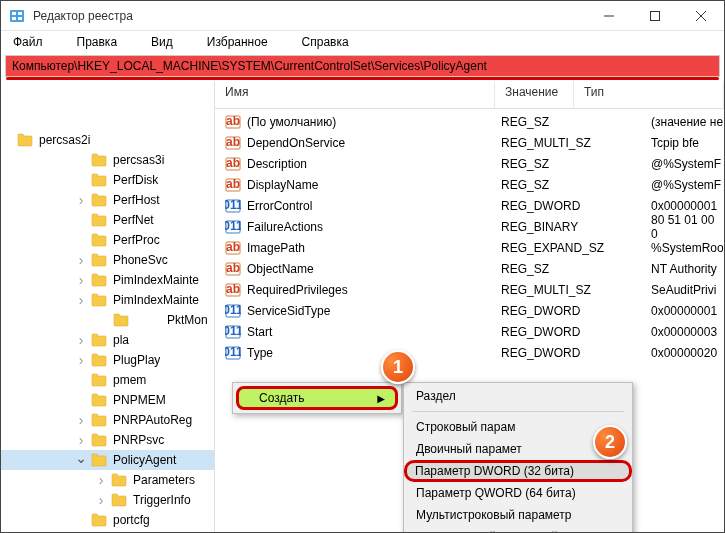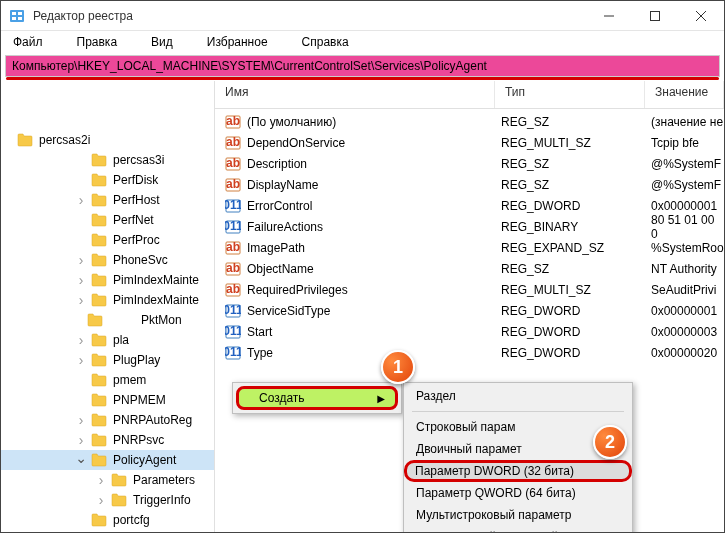--- a/index.html
+++ b/index.html
@@ -8,21 +8,21 @@
 .titlebar { height: 30px; background: #fff; display: flex; align-items: center; padding-left: 8px; border-bottom: 1px solid #e5e5e5; }
 .titlebar .icon { width: 16px; height: 16px; margin-right: 8px; display: inline-flex; }
 .titlebar .title { flex: 1; font-size: 12px; color: #333; }
 .winbtns { display: flex; }
 .winbtn { width: 46px; height: 30px; display: flex; align-items: center; justify-content: center; color: #333; }
 .winbtn svg { width: 10px; height: 10px; }
 
 .menubar { height: 22px; display: flex; align-items: center; padding: 0 4px; gap: 18px; background: #fff; }
 .menubar .mi { padding: 2px 8px; cursor: default; }
 
-.addressbar { height: 22px; margin: 2px 4px 4px 4px; border: 1px solid #ccc; display: flex; align-items: center; padding: 0 6px; background: #ec4899; position: relative; }
+.addressbar { height: 22px; margin: 2px 4px 4px 4px; border: 1px solid #ccc; display: flex; align-items: center; padding: 0 6px; background: #ef4444; position: relative; }
 .addressbar .underline { position: absolute; left: 0; right: 0; bottom: -4px; height: 3px; background: #d40000; border-radius: 2px; }
 
 .workspace { display: flex; height: calc(533px - 30px - 22px - 28px); background: #fff; }
 
 .tree { width: 214px; border-right: 1px solid #e0e0e0; overflow: hidden; padding-top: 2px; }
 .tree-row { display: flex; align-items: center; height: 20px; padding-left: 0; white-space: nowrap; }
 .tree-row .chev { width: 12px; display: inline-flex; justify-content: center; color: #888; font-size: 10px; }
 .tree-row .fldr { width: 16px; height: 14px; margin: 0 4px; display: inline-flex; }
 .tree-row.sel { background: #cde4f7; }
 .tree-row.sel .label { background: #cde4f7; }
@@ -180,21 +180,21 @@
       </div>
       <div class="tree-row" style="padding-left: 74px;">
         <span class="chev" style="font-size: 14px; color: rgb(153, 153, 153);">›</span>
         <span class="fldr">
           <svg viewBox="0 0 16 14">
             <path class="folder-svg" d="M1 3 L1 12 Q1 13 2 13 L14 13 Q15 13 15 12 L15 4 Q15 3 14 3 L7 3 L6 1 L2 1 Q1 1 1 2 Z"></path>
           </svg>
         </span>
         <span class="label">PimIndexMainte</span>
       </div>
-      <div class="tree-row" style="padding-left: 38px; gap: 32px;">
+      <div class="tree-row" style="padding-left: 64px; gap: 32px;">
         <span class="chev"></span>
         <span class="fldr">
           <svg viewBox="0 0 16 14">
             <path class="folder-svg" d="M1 3 L1 12 Q1 13 2 13 L14 13 Q15 13 15 12 L15 4 Q15 3 14 3 L7 3 L6 1 L2 1 Q1 1 1 2 Z"></path>
           </svg>
         </span>
         <span class="label">PktMon</span>
       </div>
       <div class="tree-row" style="padding-left: 74px;">
         <span class="chev" style="font-size: 14px; color: rgb(153, 153, 153);">›</span>
@@ -302,22 +302,22 @@
             <path class="folder-svg" d="M1 3 L1 12 Q1 13 2 13 L14 13 Q15 13 15 12 L15 4 Q15 3 14 3 L7 3 L6 1 L2 1 Q1 1 1 2 Z"></path>
           </svg>
         </span>
         <span class="label">Power</span>
       </div>
     </div>
 
   <div class="listpane">
     <div class="list-header">
       <div class="col col-name">Имя</div>
+      <div class="col col-val">Значение</div>
       <div class="col col-type">Тип</div>
-      <div class="col col-val">Значение</div>
     </div>
     <div class="list-body" id="list-body">
         <div class="list-row">
           <span class="ic">
             <svg viewBox="0 0 16 16">
               <rect x="1" y="2" width="14" height="12" rx="1" fill="#fff" stroke="#d08040"></rect>
               <text x="8" y="11" text-anchor="middle" font-size="8" fill="#d04020" font-weight="bold">ab</text>
             </svg>
           </span>
           <span class="nm">(По умолчанию)</span>

